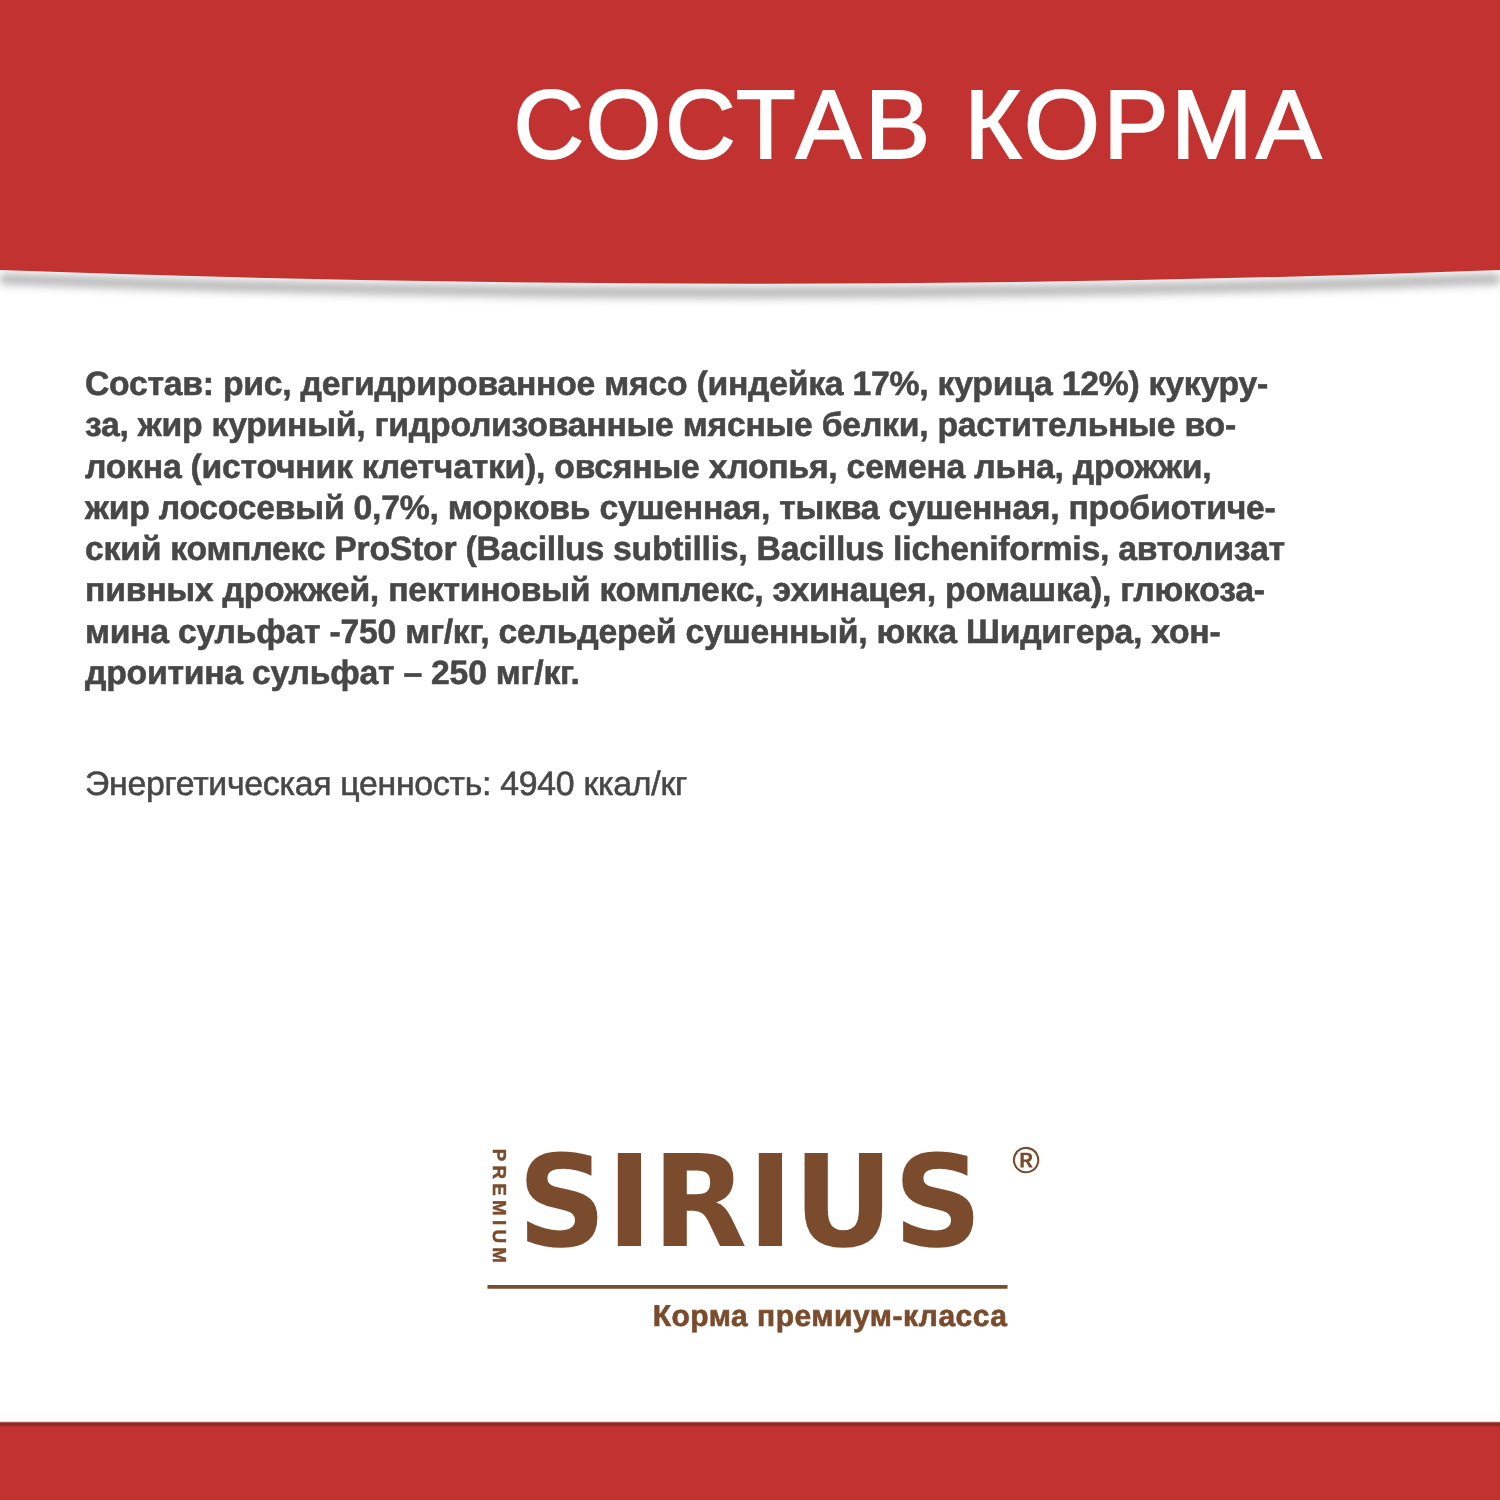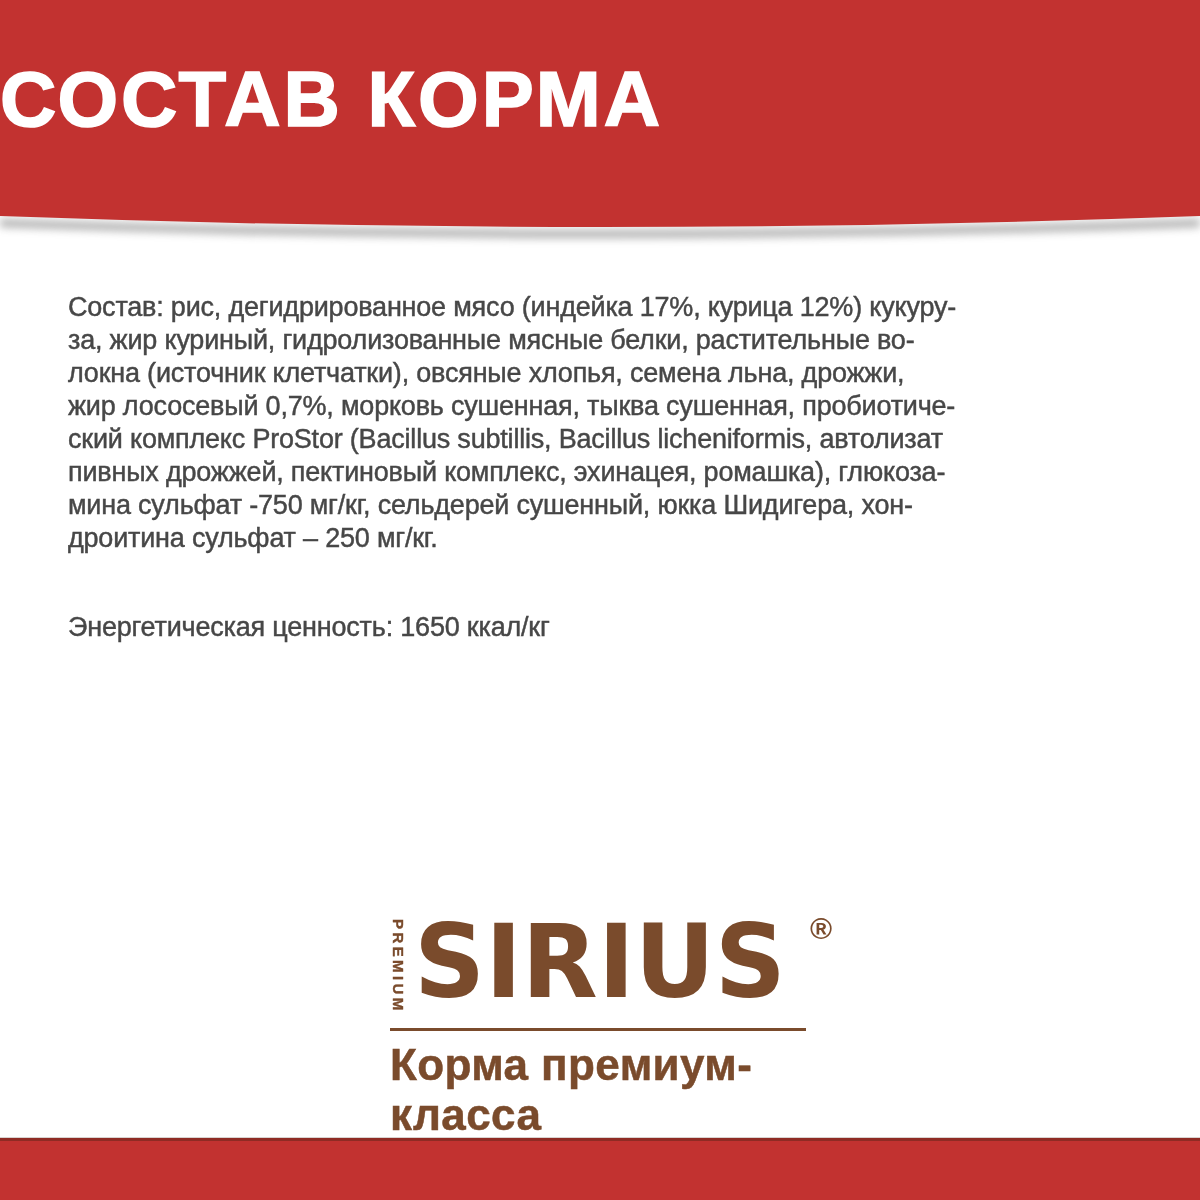--- a/index.html
+++ b/index.html
@@ -18,40 +18,40 @@
   }
 
   
   .banner-svg{
     position:absolute;top:0;left:0;width:1200px;height:250px;display:block;
   }
   .banner-path{fill:var(--red);}
   .banner-shadow{fill:#6e6e6e;opacity:.55;}
   .banner-title{
     position:absolute;top:60px;left:0;width:1060px;
-    text-align:left;
+    text-align:right;
     color:#ffffff;
     font-size:78px;
     line-height:1;
-    font-weight:700;
+    font-weight:400;
     letter-spacing:3px;
     -webkit-text-stroke:1.6px #ffffff;
   }
 
   
   .content{
     position:absolute;left:68px;top:258px;width:1062px;
     color:var(--ink);
     font-size:27px;
     line-height:33px;
     letter-spacing:-0.2px;
     -webkit-text-stroke:0.45px var(--ink);
     white-space:pre-line;
   }
-  .para-composition{margin-top:0;}
+  .para-composition{margin-top:0;font-weight:bold;}
   .para-additives{margin-top:8px;}
   .para-energy{margin-top:23px;}
 
   
   .logo{
     position:absolute;top:916px;left:50%;transform:translateX(-50%);
     width:420px;
   }
   .logo-top{display:flex;align-items:flex-start;position:relative;}
   .premium-vertical{
@@ -79,23 +79,23 @@
     line-height:1;
   }
   .logo-divider{
     margin-top:15px;
     width:416px;height:2.5px;
     background:var(--brown);
   }
   .logo-tagline{
     margin-top:9px;
     width:416px;
-    text-align:left;
+    text-align:right;
     color:var(--brown);
-    font-size:44px;
+    font-size:24px;
     font-weight:700;
     letter-spacing:0.4px;
     -webkit-text-stroke:0.5px var(--brown);
   }
 
   
   .footer-band{
     position:absolute;left:0;bottom:0;width:1200px;height:62px;
     background:var(--red);
     border-top:3px solid var(--red-dark);
@@ -114,21 +114,21 @@
 
 <div class="content">
   <p class="para-composition">Состав: рис, дегидрированное мясо (индейка 17%, курица 12%) кукуру-
 за, жир куриный, гидролизованные мясные белки, растительные во-
 локна (источник клетчатки), овсяные хлопья, семена льна, дрожжи,
 жир лососевый 0,7%, морковь сушенная, тыква сушенная, пробиотиче-
 ский комплекс ProStor (Bacillus subtillis, Bacillus licheniformis, автолизат
 пивных дрожжей, пектиновый комплекс, эхинацея, ромашка), глюкоза-
 мина сульфат -750 мг/кг, сельдерей сушенный, юкка Шидигера, хон-
 дроитина сульфат – 250 мг/кг.</p>
-  <p class="para-energy">Энергетическая ценность: 1650 ккал/кг</p>
+  <p class="para-energy">Энергетическая ценность: 4940 ккал/кг</p>
 </div>
 
 <div class="logo">
   <div class="logo-top">
     <div class="premium-vertical">PREMIUM</div>
     <svg class="sirius-svg" viewBox="0 0 376 86">
       <text class="sirius-text" x="0" y="81" font-size="102" textLength="372" lengthAdjust="spacingAndGlyphs">SIRIUS</text>
     </svg>
     <span class="reg-mark">®</span>
   </div>

